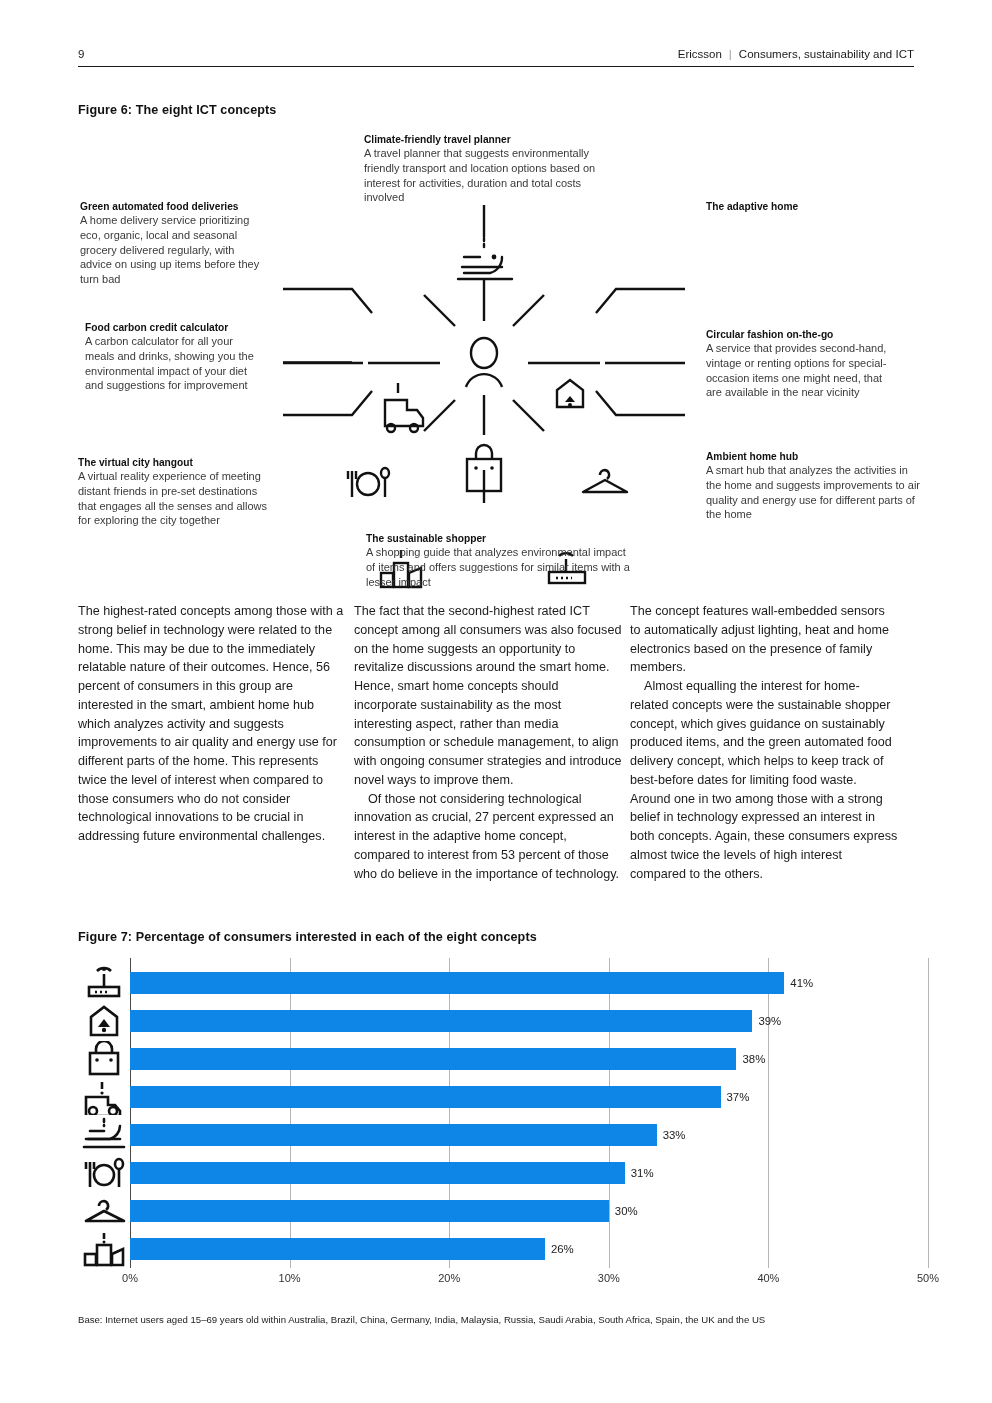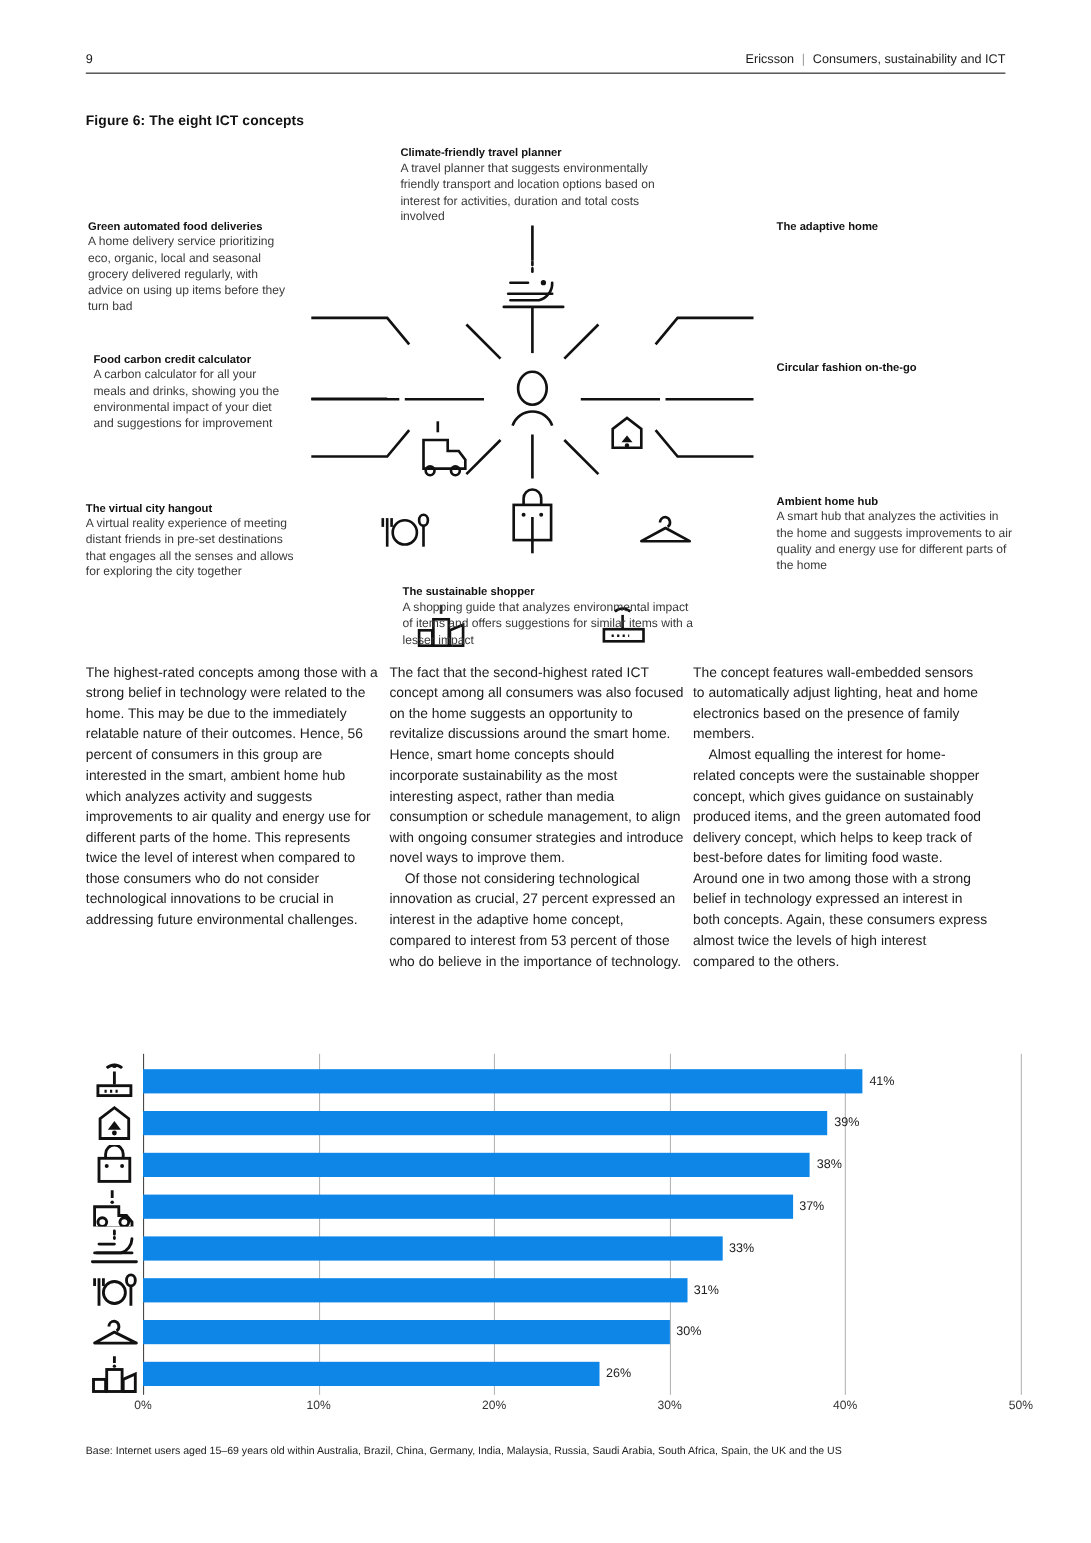--- a/index.html
+++ b/index.html
@@ -184,20 +184,21 @@
     </div>
     <div class="cblk" id="c-adapt">
       <div class="ct">The adaptive home</div>
     </div>
     <div class="cblk" id="c-food">
       <div class="ct">Food carbon credit calculator</div>
       <div class="cd">A carbon calculator for all your meals and drinks, showing you the environmental impact of your diet and suggestions for improvement</div>
     </div>
     <div class="cblk" id="c-circ">
       <div class="ct">Circular fashion on-the-go</div>
+      <div class="cd">A service that provides second-hand, vintage or renting options for special-occasion items one might need, that are available in the near vicinity</div>
     </div>
     <div class="cblk" id="c-ambient">
       <div class="ct">Ambient home hub</div>
       <div class="cd">A smart hub that analyzes the activities in the home and suggests improvements to air quality and energy use for different parts of the home</div>
     </div>
     <div class="cblk" id="c-virtual">
       <div class="ct">The virtual city hangout</div>
       <div class="cd">A virtual reality experience of meeting distant friends in pre-set destinations that engages all the senses and allows for exploring the city together</div>
     </div>
     <div class="cblk" id="c-shop">
@@ -213,20 +214,21 @@
     <div class="col">
       <p>The fact that the second-highest rated ICT concept among all consumers was also focused on the home suggests an opportunity to revitalize discussions around the smart home. Hence, smart home concepts should incorporate sustainability as the most interesting aspect, rather than media consumption or schedule management, to align with ongoing consumer strategies and introduce novel ways to improve them.</p>
       <p>Of those not considering technological innovation as crucial, 27 percent expressed an interest in the adaptive home concept, compared to interest from 53 percent of those who do believe in the importance of technology.</p>
     </div>
     <div class="col">
       <p>The concept features wall-embedded sensors to automatically adjust lighting, heat and home electronics based on the presence of family members.</p>
       <p>Almost equalling the interest for home-related concepts were the sustainable shopper concept, which gives guidance on sustainably produced items, and the green automated food delivery concept, which helps to keep track of best-before dates for limiting food waste. Around one in two among those with a strong belief in technology expressed an interest in both concepts. Again, these consumers express almost twice the levels of high interest compared to the others.</p>
     </div>
   </div>
 
+  <div class="fig-cap" id="fig7cap">Figure 7: Percentage of consumers interested in each of the eight concepts</div>
 
   <div class="chart">
     <div class="chart-inner">
 
       <div class="icon-col">
         <div class="ic" id="icon-0" style="top: 5px; height: 40px;">
           <svg width="44" height="34" viewBox="0 0 44 34">
               <g stroke="#111" stroke-width="2.6" fill="none">
             <line x1="22" y1="8" x2="22" y2="20"></line>
                 <path d="M15 5 a10 10 0 0 1 14 0"></path>

